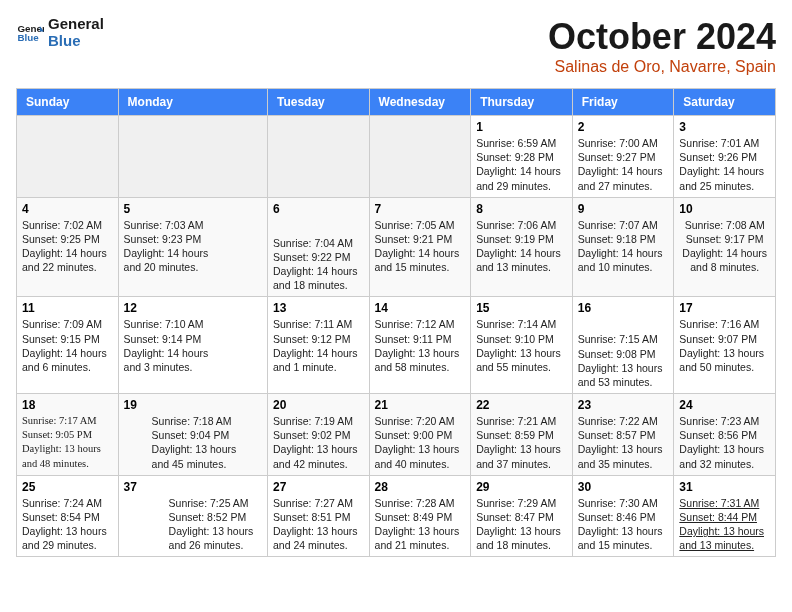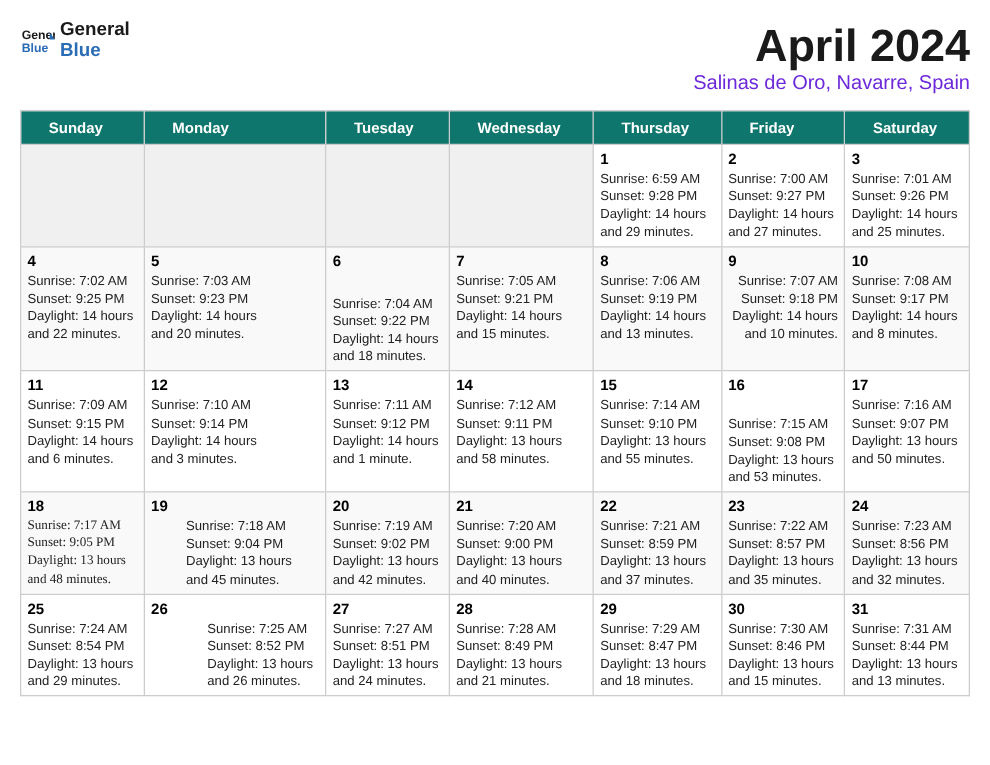--- a/index.html
+++ b/index.html
@@ -28,33 +28,33 @@
     .title-block {
       text-align: right;
     }
     .main-title {
       font-size: 36px;
       font-weight: bold;
       color: #1a1a1a;
     }
     .subtitle {
       font-size: 16px;
-      color: #6d28d9;
+      color: #c2410c;
     }
     table {
       width: 100%;
       border-collapse: collapse;
       font-size: 11px;
     }
     thead tr th {
-      background-color: #0f766e;
+      background-color: #3b82f6;
       color: #fff;
       font-weight: bold;
       text-align: left;
-      padding: 6px 22px;
+      padding: 6px 9px;
       border: 1px solid #ccc;
       font-size: 12px;
     }
     tbody tr td {
       border: 1px solid #ccc;
       vertical-align: top;
       padding: 4px 5px;
       min-height: 70px;
       height: 80px;
       background: #fff;
@@ -85,21 +85,21 @@
       <text x="2" y="18" font-size="14" font-weight="bold" fill="#1a1a1a">General</text>
       <text x="2" y="32" font-size="14" font-weight="bold" fill="#2a6db5">Blue</text>
       <polygon points="34,10 40,18 34,18" fill="#2a6db5"></polygon>
     </svg>
     <div style="line-height:1.1;">
       <div style="font-size:15px;font-weight:bold;color:#1a1a1a;">General</div>
       <div style="font-size:15px;font-weight:bold;color:#2a6db5;">Blue</div>
     </div>
   </div>
   <div class="title-block">
-    <div class="main-title">April 2024</div>
+    <div class="main-title">October 2024</div>
     <div class="subtitle">Salinas de Oro, Navarre, Spain</div>
   </div>
 </div>
 
 <table>
   <thead>
     <tr>
     <th>Sunday</th>
         <th>Monday</th>
         <th>Tuesday</th>
@@ -168,28 +168,28 @@
         </td>
         <td>
           <div class="day-num">8</div>
           <div class="day-info" style="white-space: pre-line;">Sunrise: 7:06 AM
 Sunset: 9:19 PM
 Daylight: 14 hours
 and 13 minutes.</div>
         </td>
         <td>
           <div class="day-num">9</div>
-          <div class="day-info" style="white-space: pre-line; text-align: right;">Sunrise: 7:07 AM
+          <div class="day-info" style="white-space: pre-line;">Sunrise: 7:07 AM
 Sunset: 9:18 PM
 Daylight: 14 hours
 and 10 minutes.</div>
         </td>
         <td>
           <div class="day-num">10</div>
-          <div class="day-info" style="white-space: pre-line;">Sunrise: 7:08 AM
+          <div class="day-info" style="white-space: pre-line; text-align: center;">Sunrise: 7:08 AM
 Sunset: 9:17 PM
 Daylight: 14 hours
 and 8 minutes.</div>
         </td>
       </tr>
       <tr>
         <td>
           <div class="day-num">11</div>
           <div class="day-info" style="white-space: pre-line;">Sunrise: 7:09 AM
 Sunset: 9:15 PM
@@ -292,21 +292,21 @@
       </tr>
       <tr>
         <td>
           <div class="day-num">25</div>
           <div class="day-info" style="white-space: pre-line;">Sunrise: 7:24 AM
 Sunset: 8:54 PM
 Daylight: 13 hours
 and 29 minutes.</div>
         </td>
         <td>
-          <div class="day-num">26</div>
+          <div class="day-num">37</div>
           <div class="day-info" style="white-space: pre-line; margin-left: 45px;">Sunrise: 7:25 AM
 Sunset: 8:52 PM
 Daylight: 13 hours
 and 26 minutes.</div>
         </td>
         <td>
           <div class="day-num">27</div>
           <div class="day-info" style="white-space: pre-line;">Sunrise: 7:27 AM
 Sunset: 8:51 PM
 Daylight: 13 hours
@@ -328,20 +328,20 @@
         </td>
         <td>
           <div class="day-num">30</div>
           <div class="day-info" style="white-space: pre-line;">Sunrise: 7:30 AM
 Sunset: 8:46 PM
 Daylight: 13 hours
 and 15 minutes.</div>
         </td>
         <td>
           <div class="day-num">31</div>
-          <div class="day-info" style="white-space: pre-line;">Sunrise: 7:31 AM
+          <div class="day-info" style="white-space: pre-line; text-decoration: underline;">Sunrise: 7:31 AM
 Sunset: 8:44 PM
 Daylight: 13 hours
 and 13 minutes.</div>
         </td>
       </tr>
     </tbody>
 </table>
 
 </body></html>

